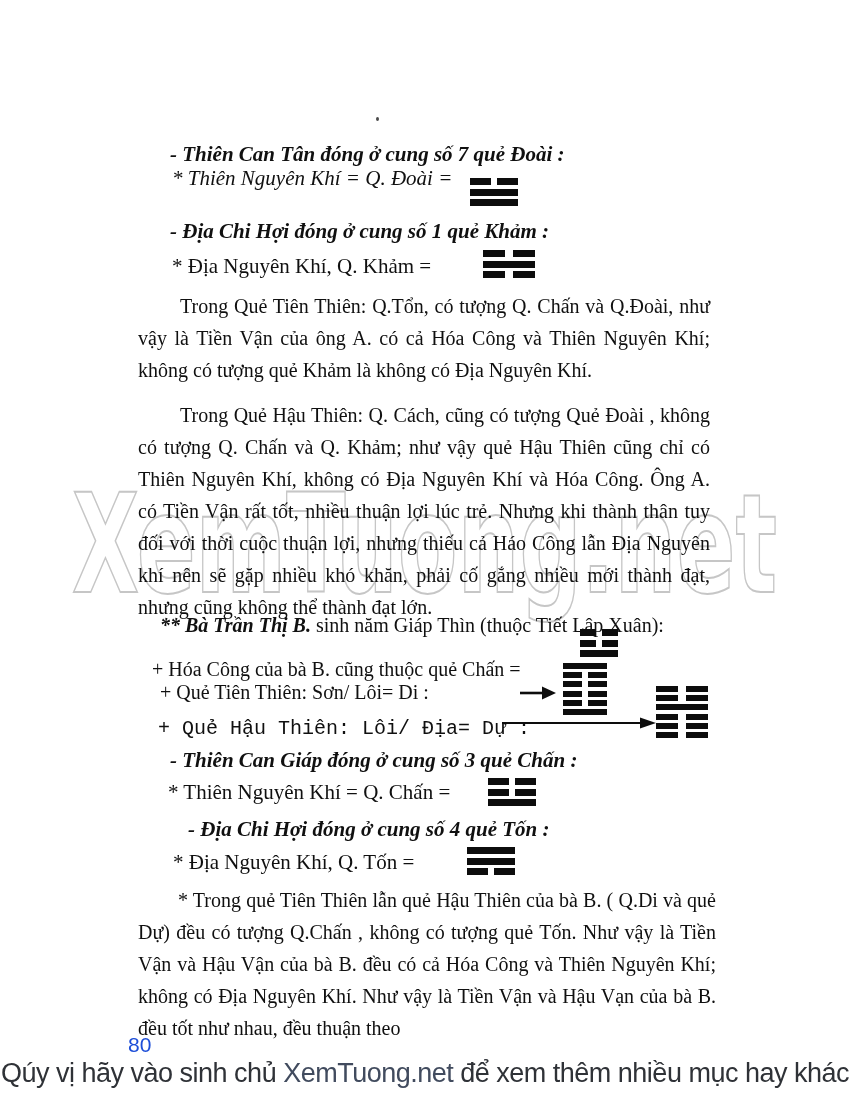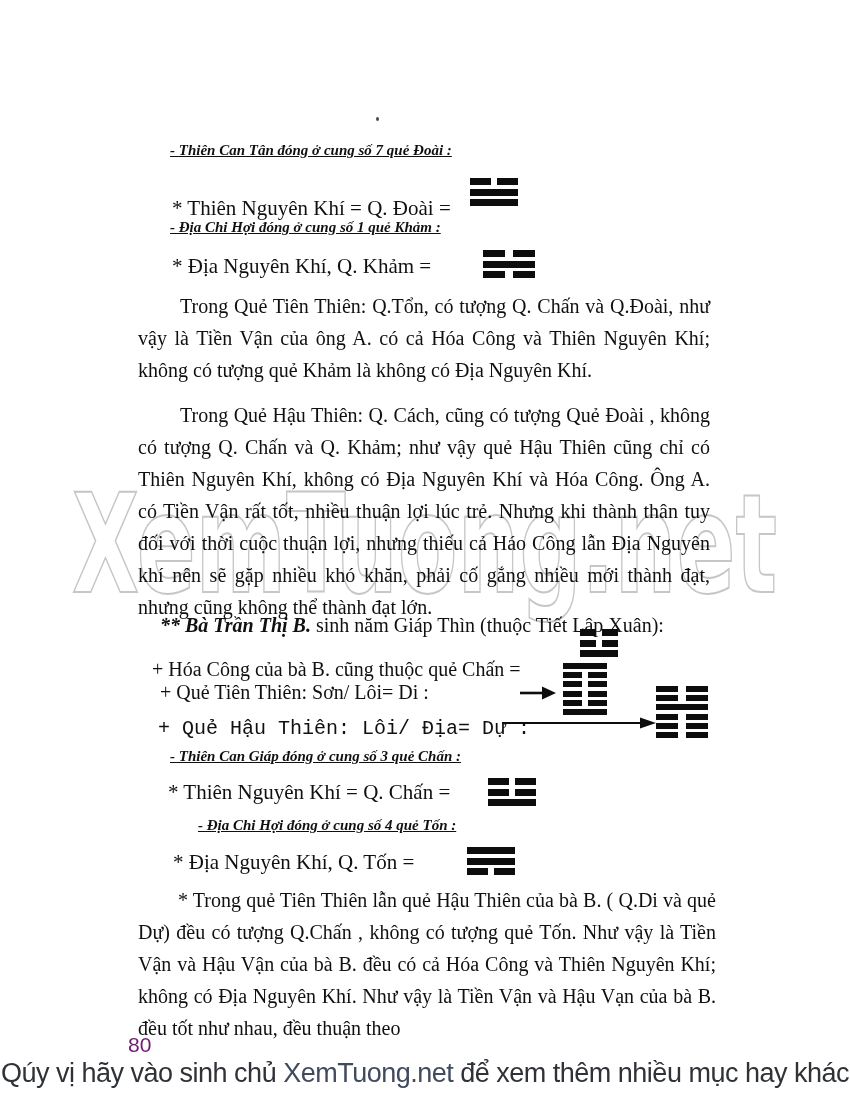--- a/index.html
+++ b/index.html
@@ -1,21 +1,21 @@
 <!DOCTYPE html>
 <html><head>
 <meta charset="utf-8">
 <style>
   html,body{margin:0;padding:0;background:#ffffff;}
   .page{
     position:relative;width:850px;height:1102px;background:#ffffff;overflow:hidden;
     font-family:"Liberation Serif", serif;color:#101010;
   }
   .abs{position:absolute;z-index:2;white-space:nowrap;}
-  .h-italic{font-style:italic;font-weight:bold;font-size:15px;text-decoration:underline;}
+  .h-italic{font-style:italic;font-weight:bold;font-size:21px;}
   .bodyline{font-size:21px;}
   .para{
     position:absolute;z-index:2;font-size:20px;line-height:32px;
     text-align:justify;text-indent:42px;white-space:normal;
   }
   .bold-italic{font-style:italic;font-weight:bold;}
   
   .watermark{position:absolute;left:70px;top:462px;z-index:1;}
   
   .gua{position:absolute;z-index:2;}
@@ -23,41 +23,41 @@
   .trigram .gline{height:7px;margin-bottom:3.5px;}
   .hexagram{width:44px;}
   .hexagram .gline{height:6px;margin-bottom:3.2px;}
   .gline.solid{background:#0d0d0d;}
   .gline.broken{display:flex;justify-content:space-between;}
   .gline.broken i{display:block;width:43%;height:100%;background:#0d0d0d;}
   .narrow{width:38px;}
   .wide{width:52px;}
   .arrow-svg{position:absolute;z-index:2;}
   .dot-artifact{position:absolute;width:3px;height:4px;border-radius:50%;background:#4a4a4a;z-index:2;}
-  .page-number{position:absolute;z-index:2;font-family:"Liberation Sans", sans-serif;font-size:21px;color:#701a75;}
+  .page-number{position:absolute;z-index:2;font-family:"Liberation Sans", sans-serif;font-size:21px;color:#1d4ed8;}
   .footer{
     position:absolute;left:0;width:850px;top:1058px;z-index:2;text-align:center;
     font-family:"Liberation Sans", sans-serif;font-size:27px;letter-spacing:-0.5px;color:#2f3237;
   }
   .footer .brand{color:#414b5e;text-decoration:none;cursor:pointer;}
 </style>
 </head>
 <body>
 
 <div class="page">
 
   <svg class="watermark" width="720" height="175">
     <text x="2" y="130" font-family="DejaVu Sans, sans-serif" font-weight="bold" font-size="138" textLength="705" lengthAdjust="spacingAndGlyphs" fill="none" stroke="#c6c6c6" stroke-width="2">XemTuong.net</text>
   </svg>
 
   <div class="dot-artifact" style="left:376px;top:117px;"></div>
 
   <div class="abs h-italic" style="left:170px;top:142px;">- Thiên Can Tân đóng ở cung số 7 quẻ Đoài :</div>
 
-  <div class="abs bodyline" style="left:172px;top:196px;">* Thiên Nguyên Khí = Q. Đoài =</div>
+  <div class="abs bodyline" style="left:172px;top:166px;font-style:italic;">* Thiên Nguyên Khí = Q. Đoài =</div>
   <div class="gua trigram" style="left:470px;top:178px;">
       <div class="gline broken">
         <i></i>
         <i></i>
       </div>
       <div class="gline solid"></div>
       <div class="gline solid"></div>
     </div>
 
   <div class="abs h-italic" style="left:170px;top:219px;">- Địa Chi Hợi đóng ở cung số 1 quẻ Khảm :</div>
@@ -159,21 +159,21 @@
         <i></i>
         <i></i>
       </div>
       <div class="gline broken">
         <i></i>
         <i></i>
       </div>
       <div class="gline solid"></div>
     </div>
 
-  <div class="abs h-italic" style="left:198px;top:817px;text-align:center;">- Địa Chi Hợi đóng ở cung số 4 quẻ Tốn :</div>
+  <div class="abs h-italic" style="left:188px;top:817px;text-align:center;">- Địa Chi Hợi đóng ở cung số 4 quẻ Tốn :</div>
 
   <div class="abs bodyline" style="left:173px;top:850px;">* Địa Nguyên Khí, Q. Tốn =</div>
   <div class="gua trigram" style="left:467px;top:847px;">
       <div class="gline solid"></div>
       <div class="gline solid"></div>
       <div class="gline broken">
         <i></i>
         <i></i>
       </div>
     </div>

